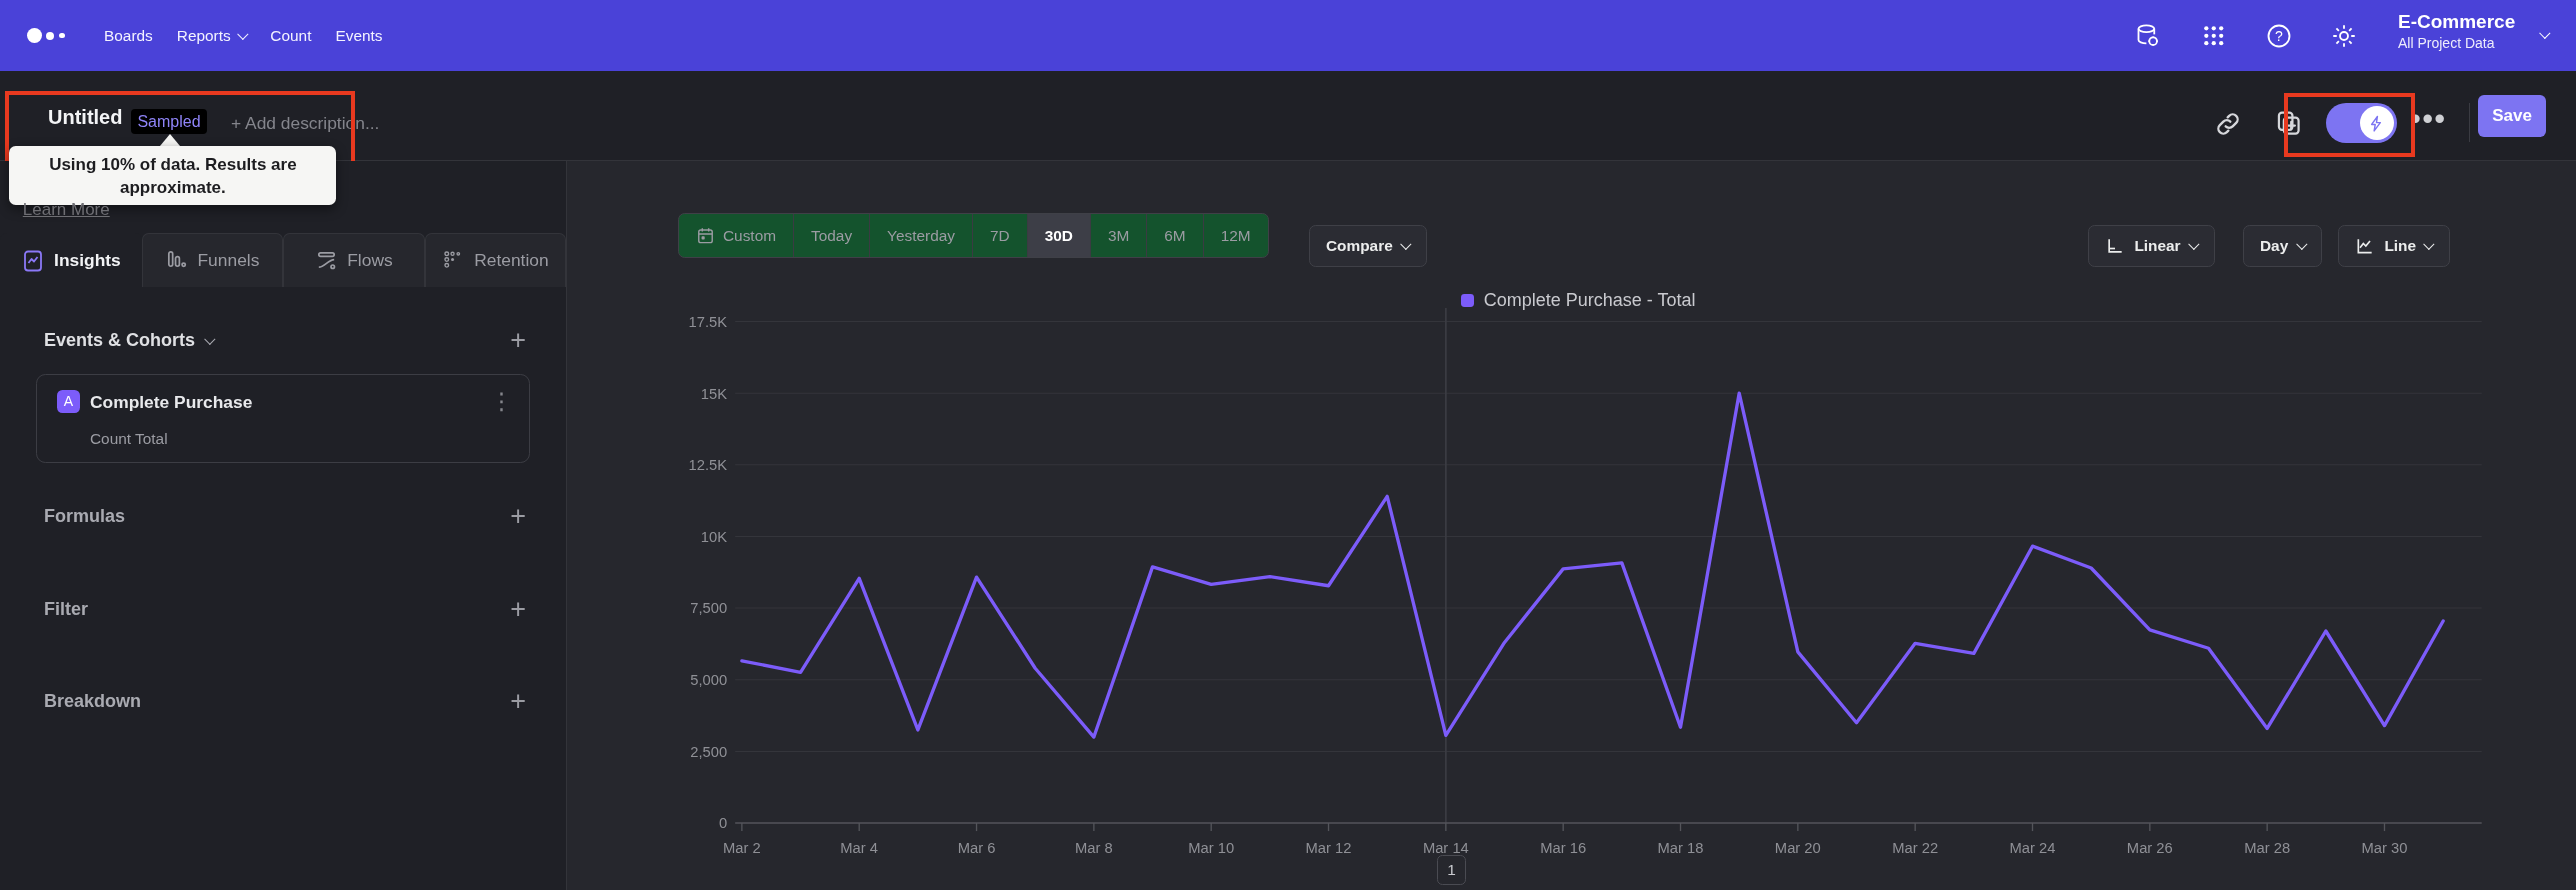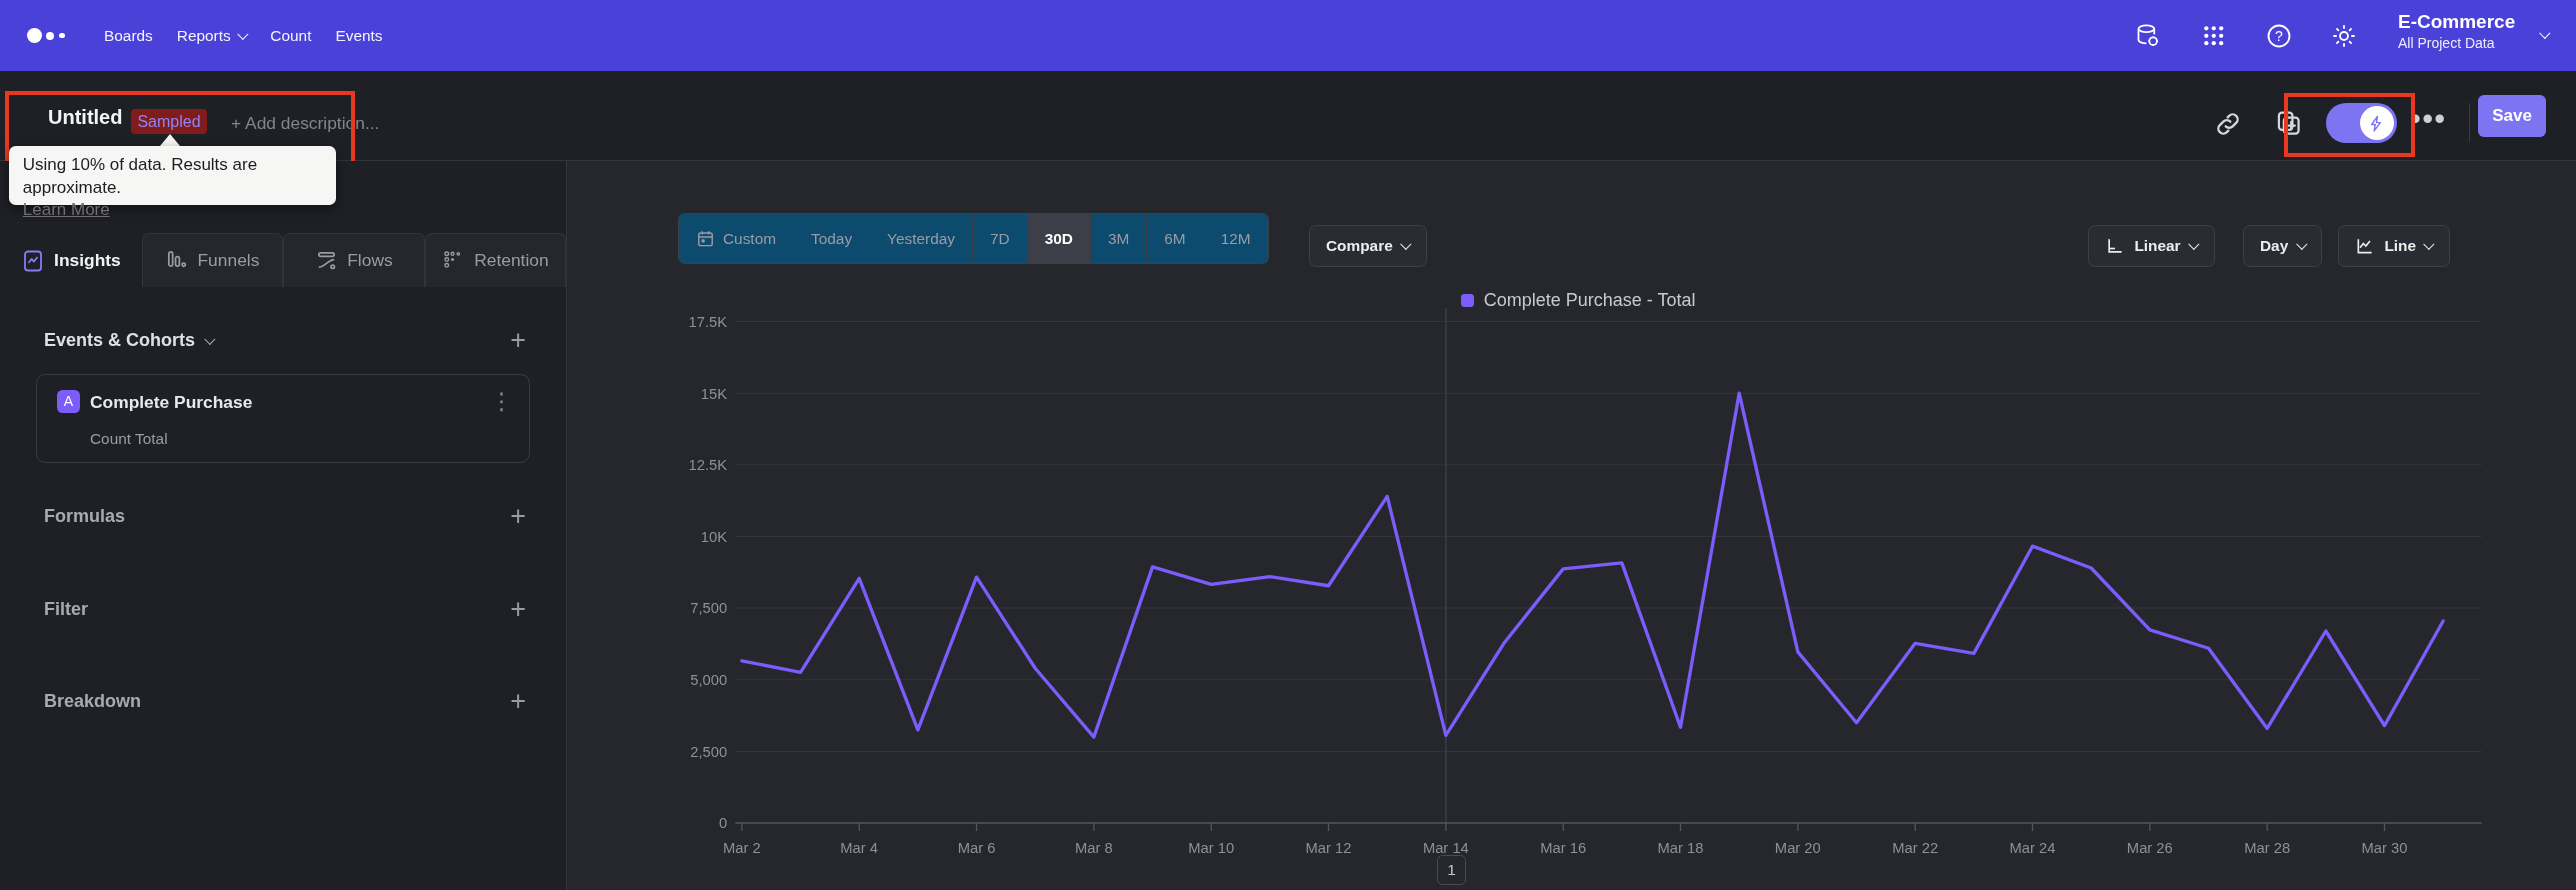--- a/index.html
+++ b/index.html
@@ -25,53 +25,53 @@
   .navicons{left:2133px;top:0;height:71px;display:flex;align-items:center;gap:36px;position:absolute;color:#fff;}
   .navicon{width:29.5px;height:29.5px;display:flex;align-items:center;justify-content:center;cursor:pointer;}
   .project{position:absolute;left:2398px;top:10.7px;color:#fff;cursor:pointer;}
   .project .pname{font-size:19px;font-weight:700;}
   .project .pscope{font-size:14px;opacity:.9;margin-top:2.7px;}
   .project-chev{position:absolute;left:2541px;top:31px;color:#fff;}
   
   .header2{left:0;top:71px;width:2576px;height:90px;background:#1f2026;}
   .hborder{left:0;top:160px;width:2576px;height:1.3px;background:#33343a;}
   .title{left:48px;top:106px;font-size:20px;font-weight:700;color:#f3f4f6;}
-  .badge{left:131px;top:109px;width:76px;height:25px;background:#7f1d1d;border-radius:4px;color:#8f84f8;font-size:16px;display:flex;align-items:center;justify-content:center;}
+  .badge{left:131px;top:109px;width:76px;height:25px;background:#000000;border-radius:4px;color:#8f84f8;font-size:16px;display:flex;align-items:center;justify-content:center;}
   .adddesc{left:231px;top:113px;font-size:17.4px;color:#84858c;cursor:text;}
   .hicon{color:#d6d7db;cursor:pointer;}
   .toggle{left:2326px;top:103px;width:71px;height:40px;background:#7d74f2;border-radius:20px;cursor:pointer;}
   .knob{position:absolute;right:3.4px;top:3.4px;width:34px;height:34px;background:#fff;border-radius:50%;display:flex;align-items:center;justify-content:center;}
   .more{left:2410px;top:101px;font-size:31px;color:#cfd0d4;letter-spacing:1.3px;cursor:pointer;}
   .vdivider{left:2469px;top:103px;width:1.3px;height:39px;background:#3a3b42;}
   .savebtn{left:2478px;top:95px;width:68px;height:42px;background:#7d74f2;border-radius:6px;color:#fff;font-size:17px;font-weight:600;display:flex;align-items:center;justify-content:center;cursor:pointer;}
   
   .redbox{border:4px solid #e8391f;box-sizing:border-box;pointer-events:none;}
   .redbox1{left:5.4px;top:91px;width:350px;height:130px;}
   .redbox2{left:2284px;top:93px;width:131px;height:64px;}
   
   .tooltip{left:9.4px;top:146px;width:327px;height:59px;background:#f6f6f4;border-radius:6.7px;box-shadow:0 4px 12px rgba(0,0,0,.45);padding:6.7px 13.4px;box-sizing:border-box;z-index:5;}
-  .tooltip .tl1{font-size:17px;font-weight:400;color:#1d1d20;line-height:23px;}
+  .tooltip .tl1{font-size:17px;font-weight:700;color:#1d1d20;line-height:23px;text-align:center;}
   .tooltip .tl2{font-size:17px;color:#6e6e73;text-decoration:underline;line-height:21.5px;cursor:pointer;}
   .tooltip-arrow{left:160px;top:134px;width:0;height:0;border-left:10.7px solid transparent;border-right:10.7px solid transparent;border-bottom:12.7px solid #f6f6f4;z-index:5;}
   
   .sidebar{left:0;top:161px;width:567px;height:729px;background:#1f2026;border-right:1.3px solid #33343a;box-sizing:border-box;}
   .tabs{position:absolute;left:0;top:72px;width:566px;height:54px;display:flex;}
   .tab{flex:1;display:flex;align-items:center;justify-content:center;gap:9.4px;font-size:17.4px;color:#9b9ca3;background:#26272d;border:0.7px solid #33343a;border-bottom:none;border-radius:6.7px 6.7px 0 0;cursor:pointer;box-sizing:border-box;}
   .tab.active{background:#1f2026;color:#f2f3f5;font-weight:600;border-color:transparent;}
   .side-row{position:absolute;left:44px;right:40px;display:flex;align-items:center;justify-content:space-between;}
   .side-label{font-size:18px;font-weight:700;color:#dfe0e3;display:flex;align-items:center;gap:10.7px;}
   .side-label.muted{color:#a9aab1;}
   .plus{font-size:27px;font-weight:300;color:#9b9ca3;cursor:pointer;line-height:1;}
   .event-card{left:36px;top:374px;width:494px;height:89px;border:1.3px solid #3c3d44;border-radius:9.4px;box-sizing:border-box;cursor:pointer;}
   .abadge{position:absolute;left:20px;top:14.8px;width:23px;height:23px;background:#7c5cfa;border-radius:5.4px;color:#fff;font-size:14px;display:flex;align-items:center;justify-content:center;}
   .etitle{position:absolute;left:53px;top:17.4px;font-size:17.4px;font-weight:600;color:#e8e9ec;}
   .emetric{position:absolute;left:53px;top:55px;font-size:15.4px;color:#9b9ca3;}
   .kebab{position:absolute;right:16px;top:13.4px;font-size:23px;color:#85868c;cursor:pointer;}
   
-  .seg-group{left:678px;top:213px;height:51px;display:flex;background:#0c4a6e;border:0.7px solid #3f4047;border-radius:6.7px;overflow:hidden;box-sizing:border-box;}
+  .seg-group{left:678px;top:213px;height:45px;display:flex;background:#14532d;border:0.7px solid #3f4047;border-radius:6.7px;overflow:hidden;box-sizing:border-box;}
   .seg{display:flex;align-items:center;gap:8px;padding:0 17px;font-size:15.4px;color:#9b9ca3;border-left:0.7px solid #3a3b42;cursor:pointer;white-space:nowrap;}
   .seg:first-child{border-left:none;}
   .seg.active{background:#3d3e47;color:#ffffff;font-weight:700;}
   .ctlbtn{position:absolute;top:213px;height:42px;display:flex;align-items:center;gap:9.4px;padding:0 16px;background:#2b2c33;border:0.7px solid #3f4047;border-radius:6.7px;color:#eceded;font-size:15.4px;font-weight:600;cursor:pointer;box-sizing:border-box;margin-top:12px;}
   
   .legend{left:1461px;top:290px;display:flex;align-items:center;gap:9.4px;}
   .legend .swatch{width:13.4px;height:13.4px;border-radius:3.4px;}
   .legend .ltext{font-size:18px;color:#c9cacf;}
   #chart-svg{position:absolute;left:671px;top:288px;}
   .pagebox{left:1437px;top:855px;width:27px;height:28px;border:1.3px solid #4a4b52;border-radius:5.4px;color:#c9cacf;font-size:15.4px;display:flex;align-items:center;justify-content:center;cursor:pointer;}

